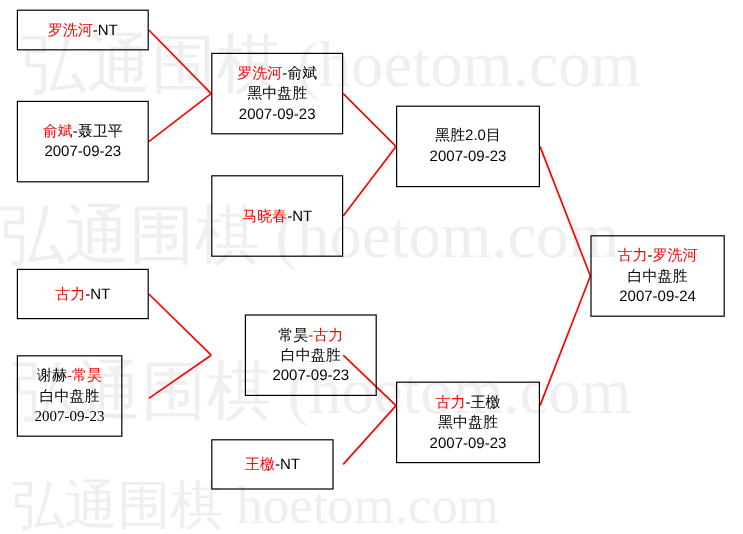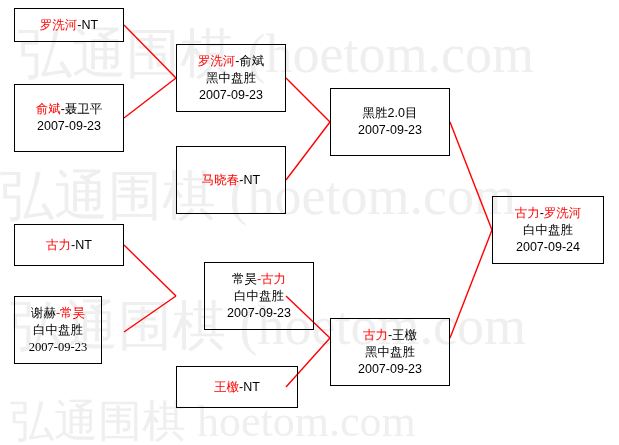--- a/index.html
+++ b/index.html
@@ -113,21 +113,21 @@
       <div class="node" style="left: 14px; top: 296px; width: 88px; height: 68px; font-family: Liberation Serif, serif;">
         <div class="line"><span class="blk">谢赫</span><span class="red">-常昊</span></div>
         <div class="line"><span class="blk">白中盘胜</span></div>
         <div class="line"><span class="blk">2007-09-23</span></div>
       </div>
       <div class="node" style="left: 176px; top: 262px; width: 110px; height: 68px; margin-left: 28px;">
         <div class="line"><span class="blk">常昊</span><span class="red">-古力</span></div>
         <div class="line"><span class="blk">白中盘胜</span></div>
         <div class="line"><span class="blk">2007-09-23</span></div>
       </div>
-      <div class="node" style="left: 176px; top: 366px; width: 122px; height: 42px;">
+      <div class="node" style="left: 176px; top: 366px; width: 102px; height: 42px;">
         <div class="line"><span class="red">王檄</span><span class="blk">-NT</span></div>
       </div>
       <div class="node" style="left: 330px; top: 304px; width: 120px; height: 68px; margin-top: 14px;">
         <div class="line"><span class="red">古力</span><span class="blk">-王檄</span></div>
         <div class="line"><span class="blk">黑中盘胜</span></div>
         <div class="line"><span class="blk">2007-09-23</span></div>
       </div>
       <div class="node" style="left: 492px; top: 196px; width: 112px; height: 68px; text-align: right;">
         <div class="line"><span class="red">古力</span><span class="blk">-</span><span class="red">罗洗河</span></div>
         <div class="line"><span class="blk">白中盘胜</span></div>

